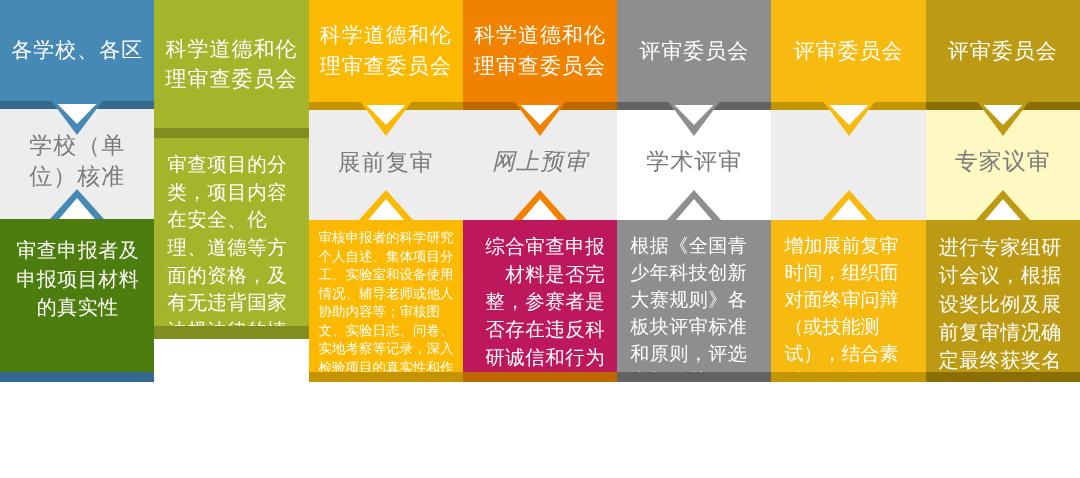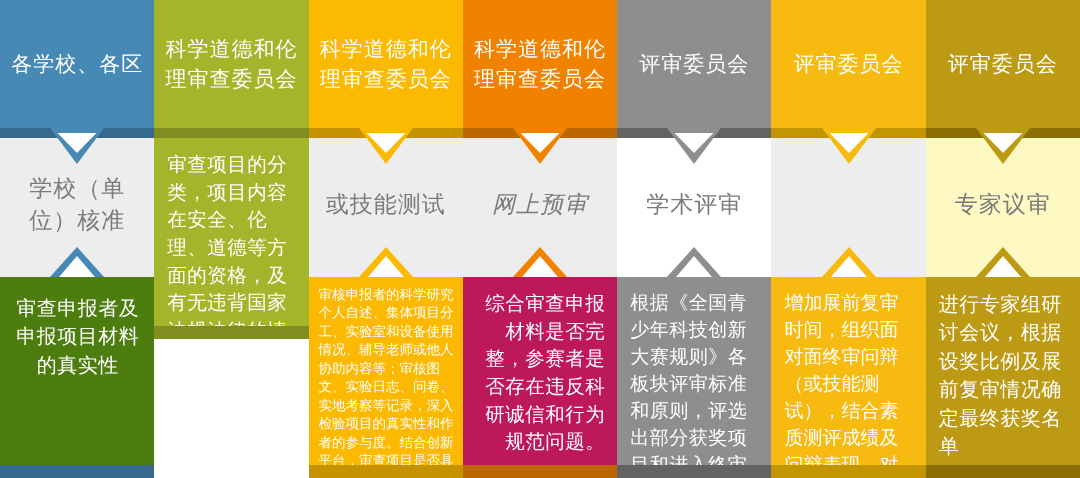--- a/index.html
+++ b/index.html
@@ -1,17 +1,17 @@
 <!DOCTYPE html>
 <html><head>
 <meta charset="utf-8">
 <style>
   html,body{margin:0;padding:0;background:#fff;}
   .board{
-    width:1080px;height:478px;
+    width:1080px;height:382px;
     display:flex;flex-direction:row;
     font-family:"Liberation Sans", sans-serif;
     overflow:hidden;position:relative;
   }
   .col{flex:1 1 0;display:flex;flex-direction:column;min-width:0;}
   .hdr{
     height:128px;display:flex;align-items:center;justify-content:center;
     color:#fff;font-size:21px;line-height:1.45;text-align:center;
     padding:0 10px;box-sizing:border-box;letter-spacing:1px;
   }
@@ -77,21 +77,21 @@
   <div class="col">
     <div class="hdr" style="background: rgb(251, 186, 1);">
         <span>科学道德和伦理审查委员会</span>
       </div>
     <div class="hdr-strip" style="background: rgb(197, 147, 0);"></div>
     <div class="band" style="background: rgb(237, 237, 237);">
       <svg class="chev chev-down" width="54" height="36" viewBox="0 0 54 36">
           <polygon class="chev-outer" points="0,0 54,0 27,36" fill="#FBBA01"></polygon>
           <polygon class="chev-inner" points="7.5,5 46.5,5 27,25" fill="#FFFFFF"></polygon>
         </svg>
-      <div class="stage">或技能测试</div>
+      <div class="stage">展前复审</div>
       <svg class="chev chev-up" width="54" height="30" viewBox="0 0 54 30">
           <polygon class="chev-outer" points="27,0 54,30 0,30" fill="#FBBA01"></polygon>
           <polygon class="chev-inner" points="27,9 45,30 9,30" fill="#FFFFFF"></polygon>
         </svg>
     </div>
     <div class="desc" style="background: rgb(251, 186, 1);">审核申报者的科学研究个人自述、集体项目分工、实验室和设备使用情况、辅导老师或他人协助内容等；审核图文、实验日志、问卷、实地考察等记录，深入检验项目的真实性和作者的参与度。结合创新平台，审查项目是否具有创新性，及是否存在抄袭或雷同情况。</div>
     <div class="footer-strip" style="background: rgb(197, 147, 0);"></div>
   </div>
 
   <div class="col">

